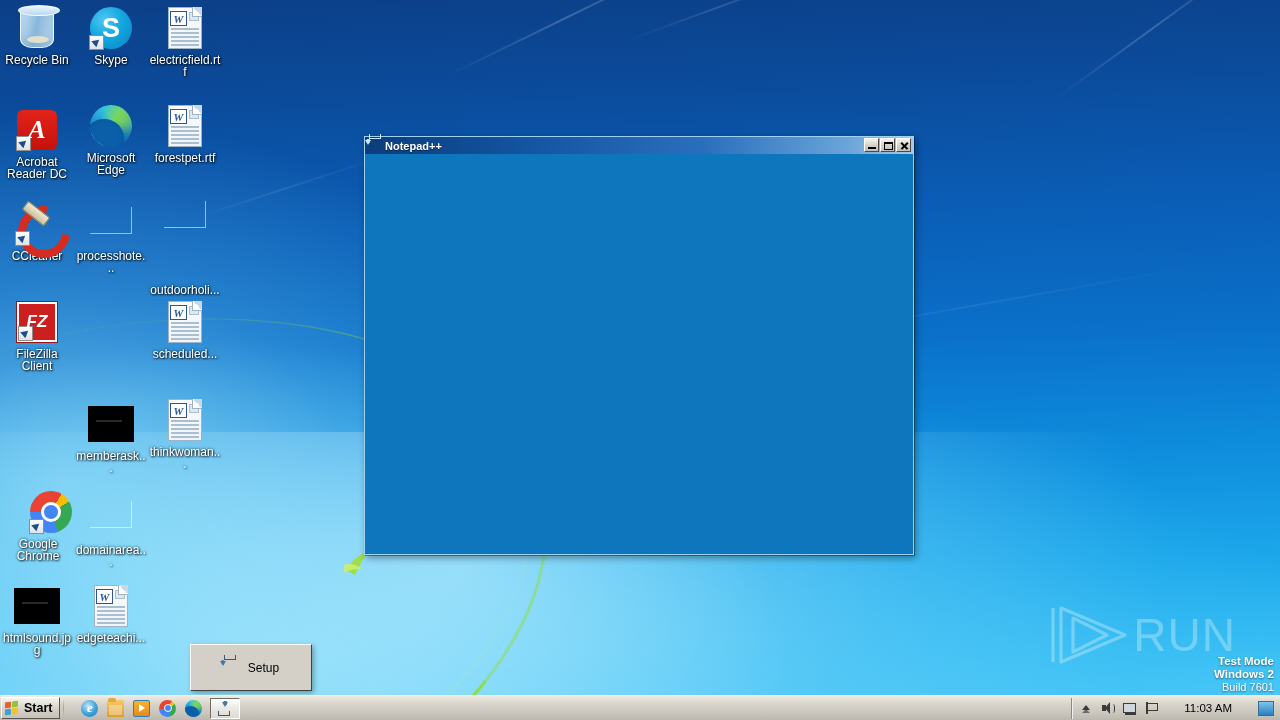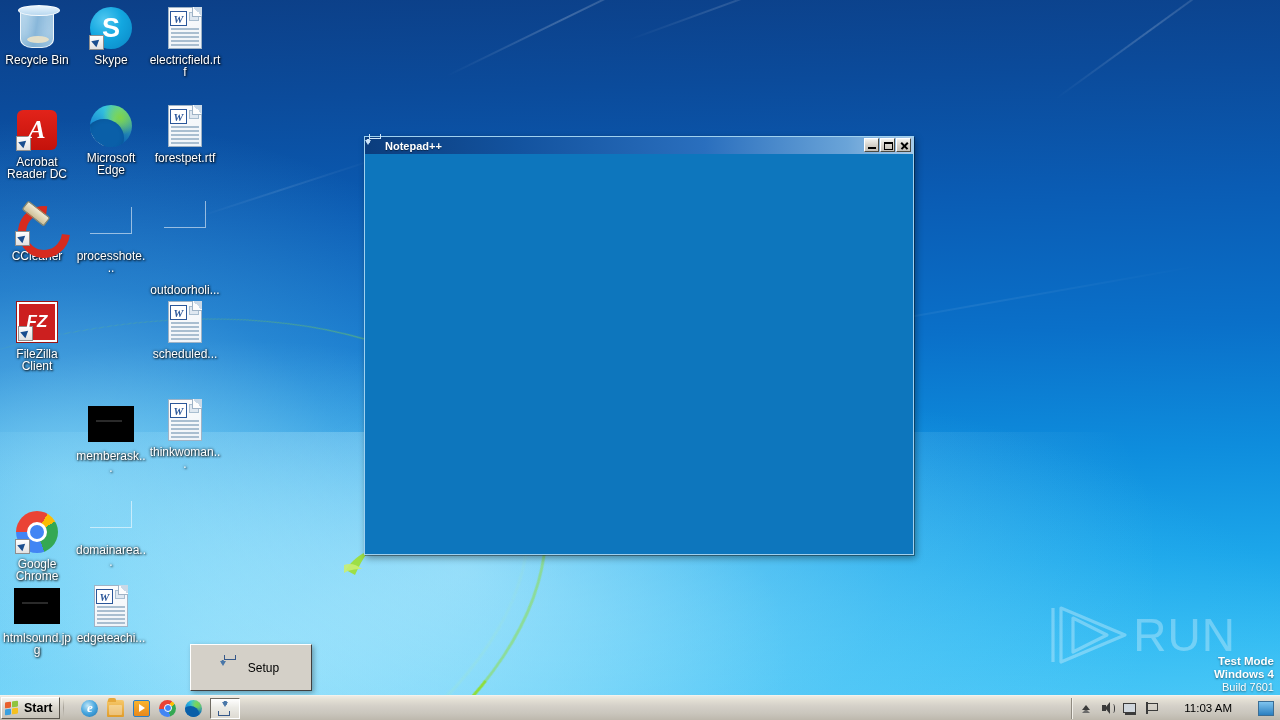--- a/index.html
+++ b/index.html
@@ -640,21 +640,21 @@
             <i></i>
             <i></i>
             <i></i>
             <i></i>
           </span>
           <span class="fold"></span>
         </div>
       </div>
       <div class="dlabel">thinkwoman...</div>
     </div>
-    <div class="dicon" style="left: 0px; top: 504px;">
+    <div class="dicon" style="left: 0px; top: 484px; align-items: flex-end;">
       <div class="glyph">
         <div class="ic-chrome" style="position: relative;">
           <span class="shortcut"></span>
         </div>
       </div>
       <div class="dlabel">Google Chrome</div>
     </div>
     <div class="dicon" style="left: 74px; top: 490px;">
       <div class="glyph">
         <div class="ic-blankfile" style="position: relative;"></div>
@@ -726,21 +726,21 @@
   <svg class="ar-logo" width="84" height="62" viewBox="0 0 84 62">
     <path d="M14 4 L78 31 L14 58 Z" fill="none" stroke="rgba(255,255,255,.30)" stroke-width="3.2" stroke-linejoin="round"></path>
     <path d="M26 14 L60 31 L26 48 Z" fill="none" stroke="rgba(255,255,255,.30)" stroke-width="3.2" stroke-linejoin="round"></path>
     <path d="M6 4 L6 58" stroke="rgba(255,255,255,.30)" stroke-width="3.2"></path>
   </svg>
   <span class="ar-text">RUN</span>
 </div>
 
 <div id="testmode">
   <div class="tm1">Test Mode</div>
-  <div class="tm2">Windows 4</div>
+  <div class="tm2">Windows 2</div>
   <div class="tm3">Build 7601</div>
 </div>
 
 <div id="taskbar">
   <div id="start-button">
     <span class="winflag">
       <i></i>
         <i></i>
         <i></i>
         <i></i>

